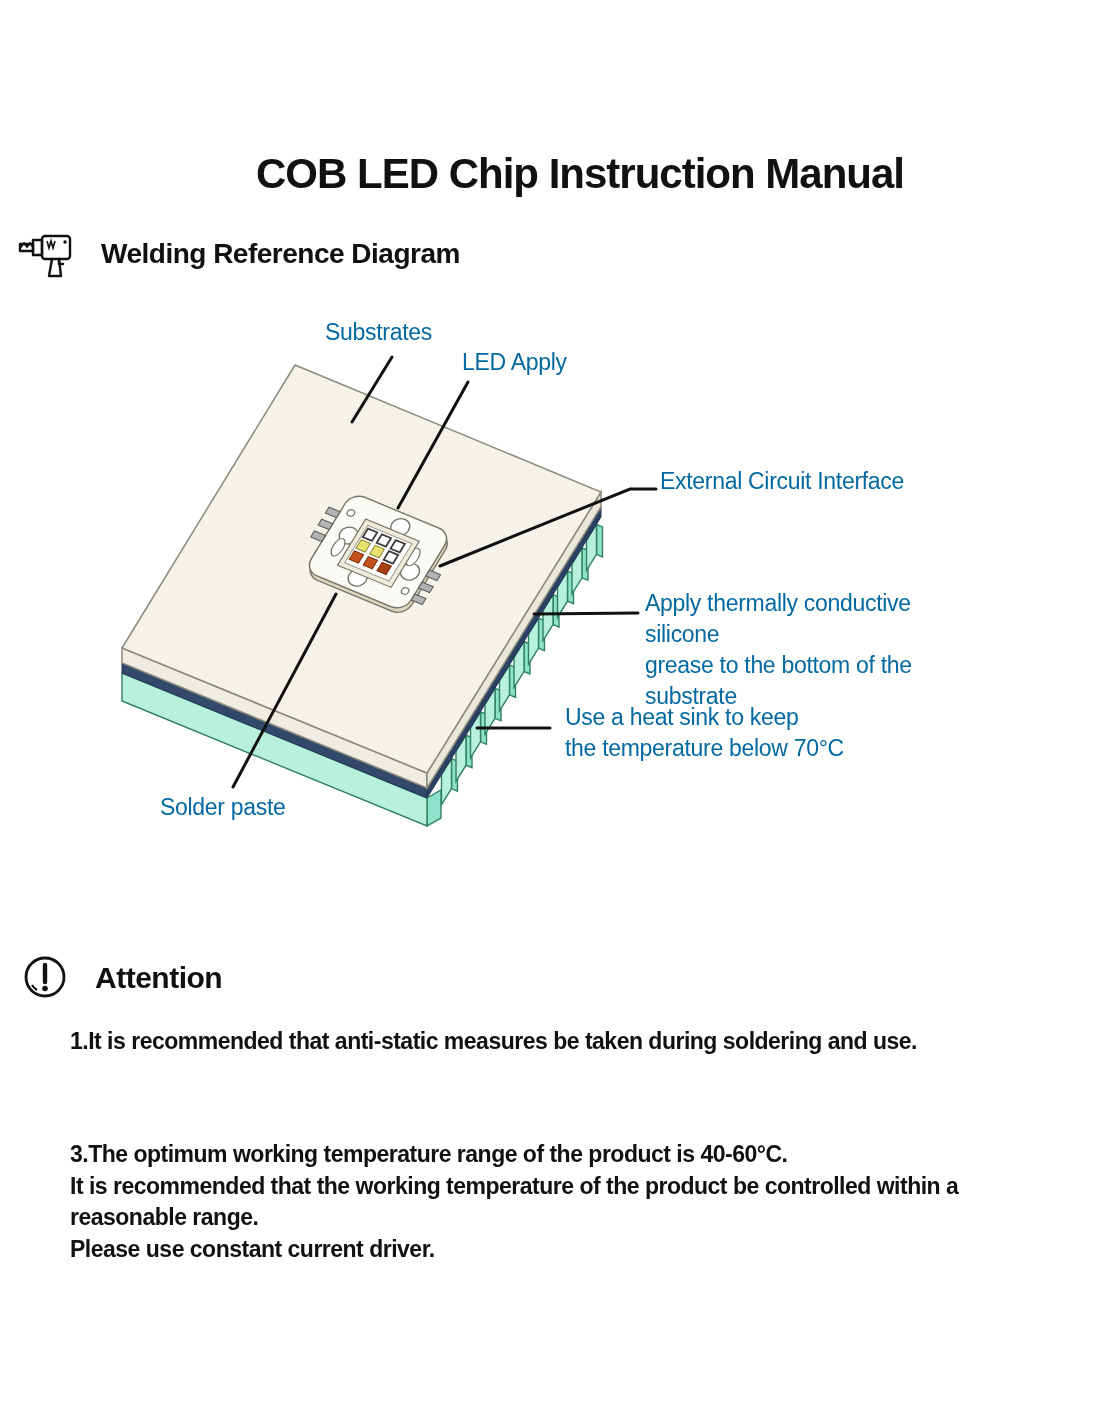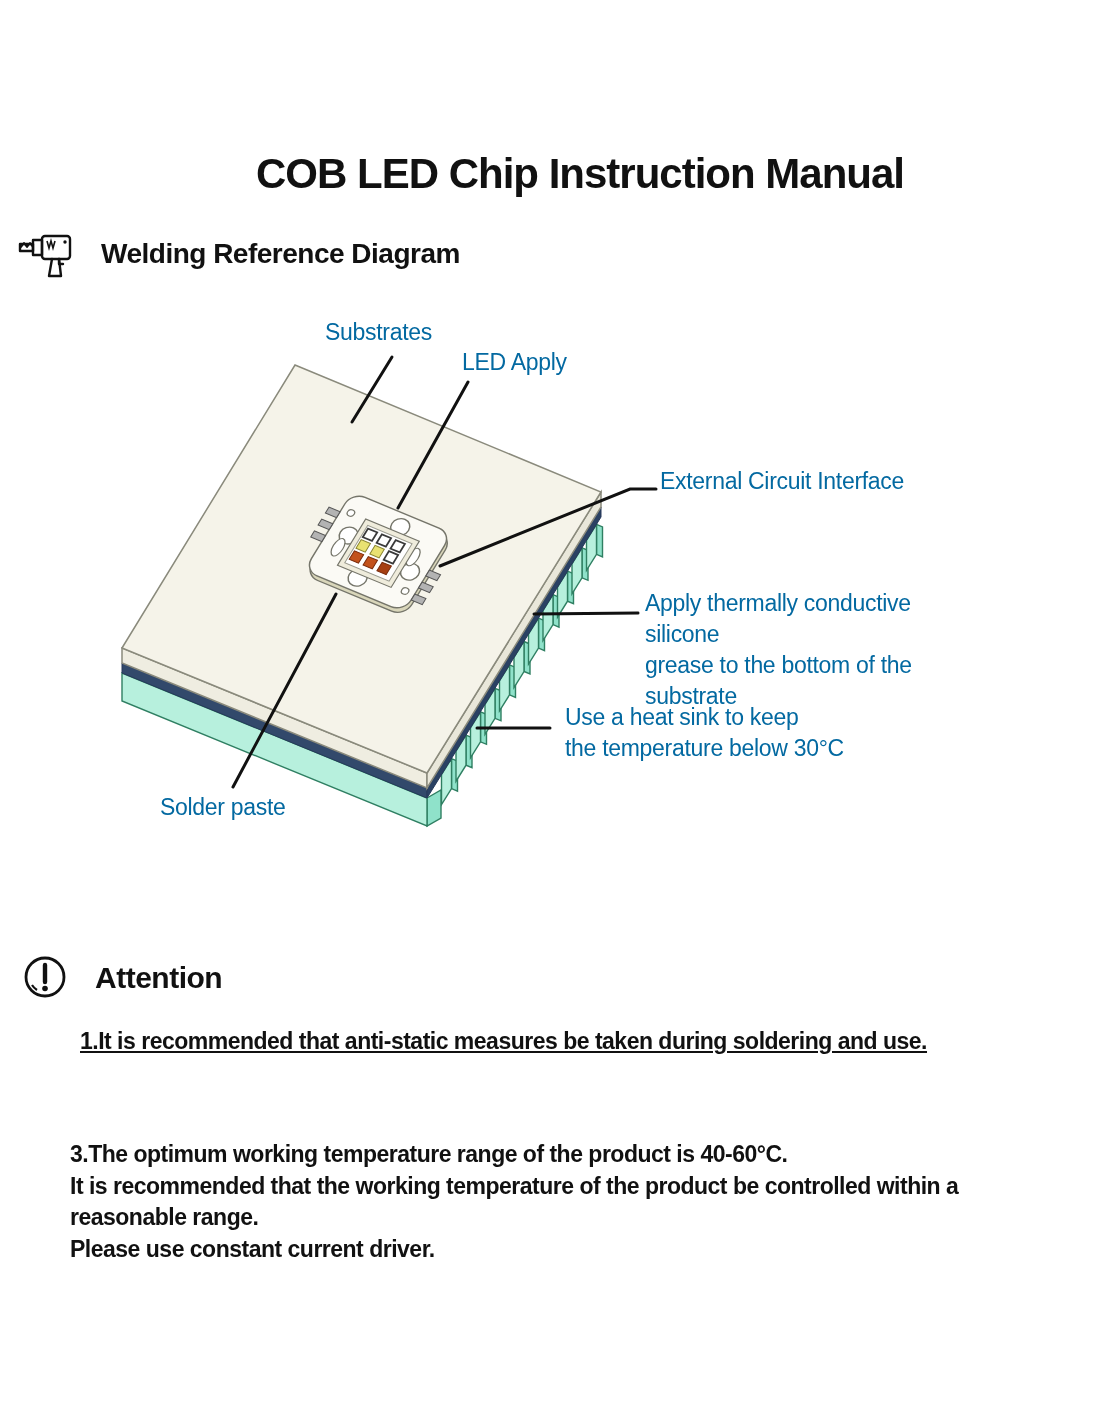--- a/index.html
+++ b/index.html
@@ -130,32 +130,32 @@
       <line x1="233" y1="787" x2="336" y2="594"></line>
     </g>
   </svg>
 
   <div class="abs diagram-label" style="left:325px;top:317px;">Substrates</div>
   <div class="abs diagram-label" style="left:462px;top:347px;">LED Apply</div>
   <div class="abs diagram-label" style="left:645px;top:588px;">Apply thermally conductive silicone
 grease to the bottom of the substrate</div>
   <div class="abs diagram-label" style="left:660px;top:466px;">External Circuit Interface</div>
   <div class="abs diagram-label" style="left:565px;top:702px;">Use a heat sink to keep
-the temperature below 30°C</div>
+the temperature below 70°C</div>
   <div class="abs diagram-label" style="left:160px;top:792px;">Solder paste</div>
 
   <div class="abs section-head" style="left:22px;top:954px;">
     <svg width="46" height="48" viewBox="0 0 46 48">
       <circle cx="23" cy="23" r="19" fill="none" stroke="#111" stroke-width="2.8"></circle>
       <path d="M10,31 a15.5,15.5 0 0 0 5,5" fill="none" stroke="#111" stroke-width="2.2"></path>
       <line x1="23" y1="11" x2="23" y2="28" stroke="#111" stroke-width="4.4" stroke-linecap="round"></line>
       <circle cx="23" cy="34.5" r="2.8" fill="#111"></circle>
     </svg>
     <h2 style="font-size:30px;">Attention</h2>
   </div>
 
-  <div class="abs att-item" style="left:80px;top:1026px;text-decoration:underline;">1.It is recommended that anti-static measures be taken during soldering and use.</div>
+  <div class="abs att-item" style="left:70px;top:1026px;">1.It is recommended that anti-static measures be taken during soldering and use.</div>
   <div class="abs att-item" style="left:70px;top:1139px;">3.The optimum working temperature range of the product is 40-60°C.
 It is recommended that the working temperature of the product be controlled within a
 reasonable range.
 Please use constant current driver.</div>
 
 </div>
 
 </body></html>

